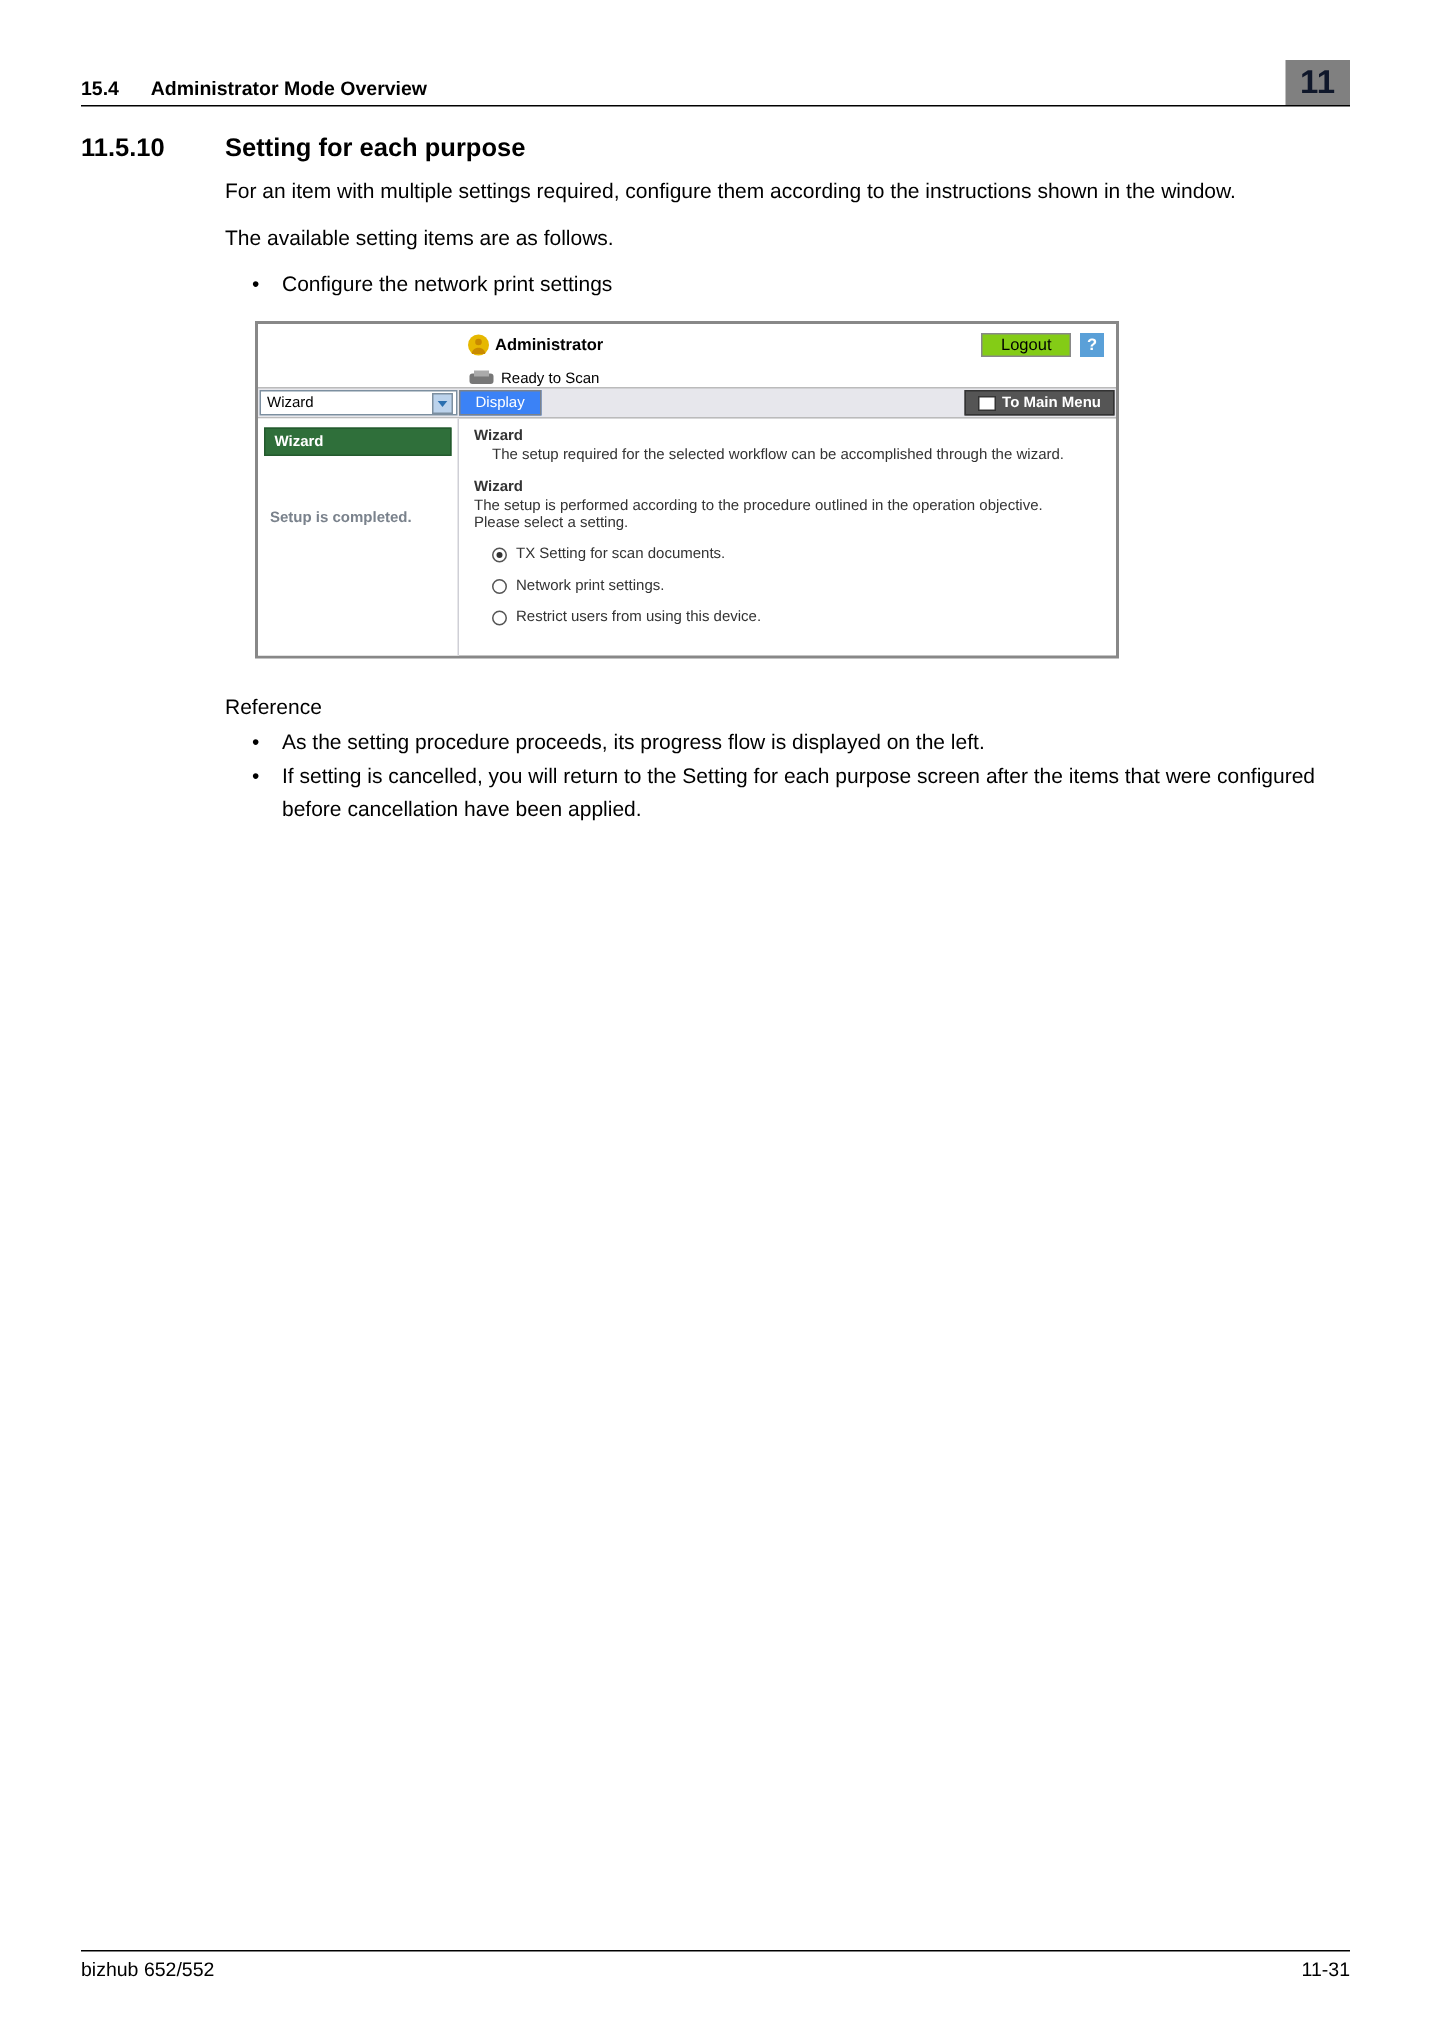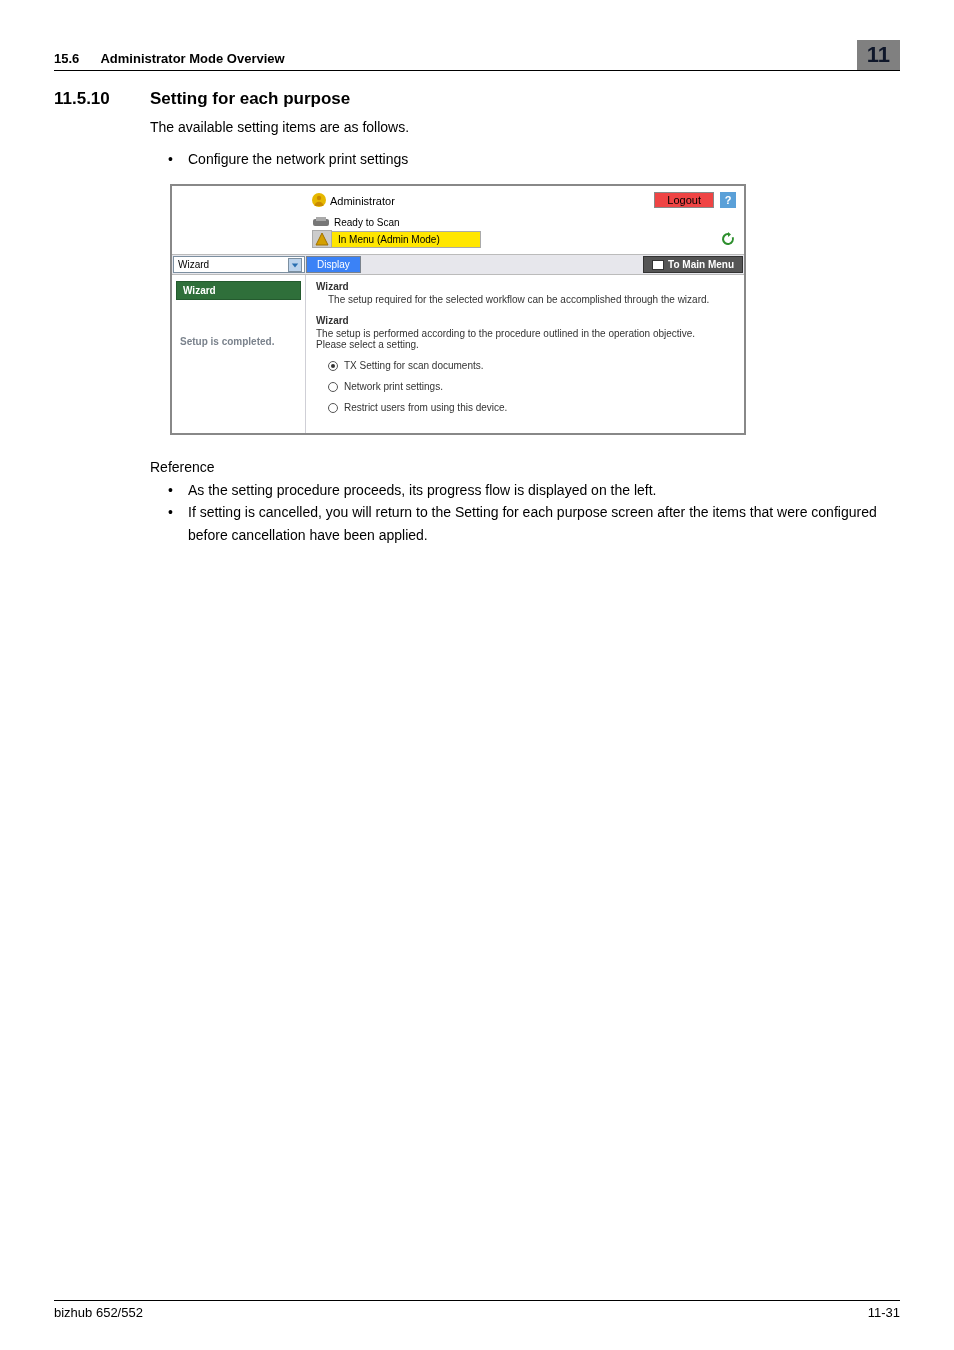--- a/index.html
+++ b/index.html
@@ -53,29 +53,29 @@
     font-size: 10px;
     background: #fff;
   }
   .shot-top {
     padding: 6px 8px 0 8px;
   }
   .shot-top-row1 {
     display: flex; align-items: center; justify-content: space-between;
     padding-left: 132px;
   }
-  .admin-left { display: flex; align-items: flex-end; gap: 4px; font-size: 11px; font-weight: normal; }
+  .admin-left { display: flex; align-items: center; gap: 4px; font-size: 11px; font-weight: bold; }
   .admin-icon {
     width: 14px; height: 14px; background: #e6b800; border-radius: 50%;
     position: relative;
   }
   .admin-icon svg { width: 14px; height: 14px; }
   .logout-area { display: flex; align-items: center; gap: 6px; }
   .logout-btn {
-    border: 1px solid #888; padding: 1px 12px; font-size: 11px; background:#ef4444;
+    border: 1px solid #888; padding: 1px 12px; font-size: 11px; background:#84cc16;
   }
   .help-icon {
     width: 16px; height: 16px; background: #5aa0d8; color: #fff; font-weight: bold;
     display: inline-flex; align-items: center; justify-content: center; font-size: 11px;
   }
   .shot-top-row2 {
     display: flex; align-items: center; gap: 4px; padding-left: 132px; margin-top: 8px;
   }
   .status-icon { width: 18px; height: 12px; }
   .status-icon svg { width: 18px; height: 12px; }
@@ -150,32 +150,33 @@
     position: absolute; bottom: 30px; left: 54px; right: 54px;
     border-top: 1px solid #000; padding-top: 4px;
     display:flex; justify-content: space-between; font-size: 13px;
   }
 </style>
 </head>
 <body>
 
 <div class="running-head">
   <div class="running-head-left">
-    <span class="secnum">15.6</span>
+    <span class="secnum">15.4</span>
     <span>Administrator Mode Overview</span>
   </div>
   <div class="chapter-badge">11</div>
 </div>
 
 <div class="heading-row">
   <div class="heading-num">11.5.10</div>
   <div class="heading-text">Setting for each purpose</div>
 </div>
 
 <div class="body-block">
+  <p class="para">For an item with multiple settings required, configure them according to the instructions shown in the window.</p>
   <p class="para">The available setting items are as follows.</p>
   <ul class="bullets">
     <li>Configure the network print settings</li>
   </ul>
 </div>
 
 <div class="shot-wrap">
   <div class="shot">
 
     <div class="shot-top">
@@ -198,35 +199,20 @@
       <div class="shot-top-row2">
         <span class="status-icon">
           <svg viewBox="0 0 18 12">
               <rect x="1" y="3" width="16" height="7" rx="2" fill="#777"></rect>
               <rect x="4" y="1" width="10" height="4" fill="#aaa"></rect>
             </svg>
         </span>
         <span class="ready-text">Ready to Scan</span>
       </div>
 
-      <div class="shot-top-row3">
-        <div class="mode-badge">
-          <span class="mic">
-            <svg viewBox="0 0 14 14">
-                <polygon points="7,1 13,13 1,13" fill="#d4a000" stroke="#a07000"></polygon>
-              </svg>
-          </span>
-          <span class="lbl">In Menu (Admin Mode)</span>
-        </div>
-        <span class="refresh-icon">
-          <svg viewBox="0 0 16 16">
-              <path d="M8 2a6 6 0 1 0 5.6 3.9l-1.8.7A4 4 0 1 1 8 4v2l3-2.5L8 1z" fill="#2d8f2d"></path>
-            </svg>
-        </span>
-      </div>
     </div>
 
     <div class="shot-toolbar">
       <div class="tb-select">
         <span>Wizard</span>
         <span class="chev">
           <svg viewBox="0 0 10 10" width="8" height="8">
               <polygon points="1,3 9,3 5,8" fill="#2a6fb0"></polygon>
             </svg>
         </span>

